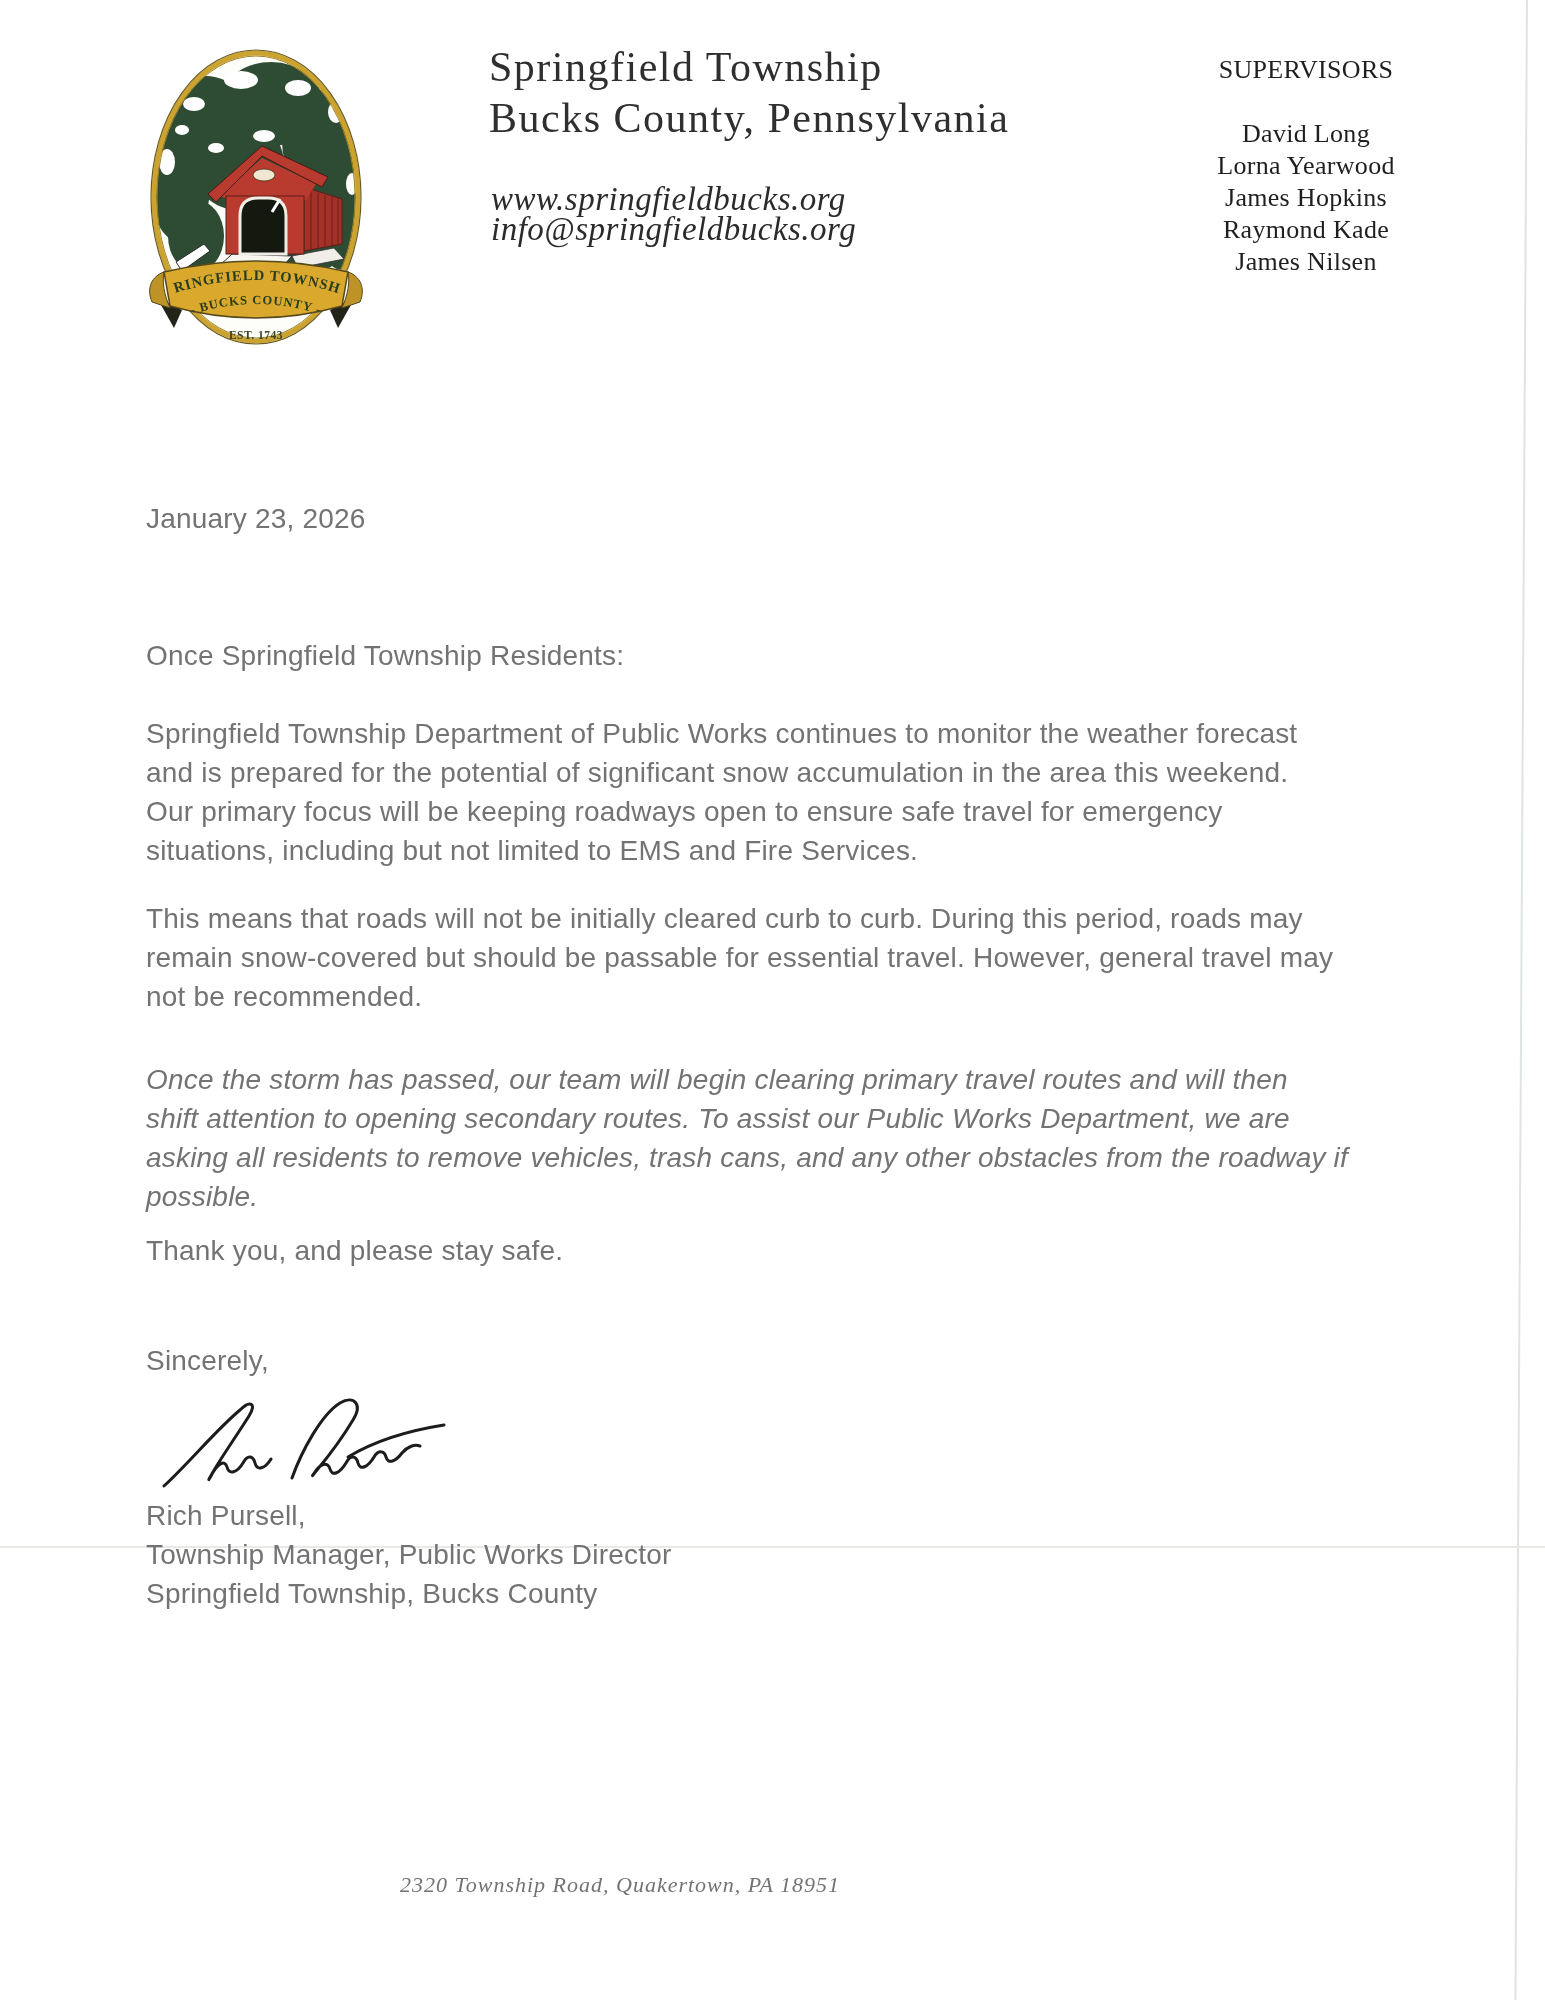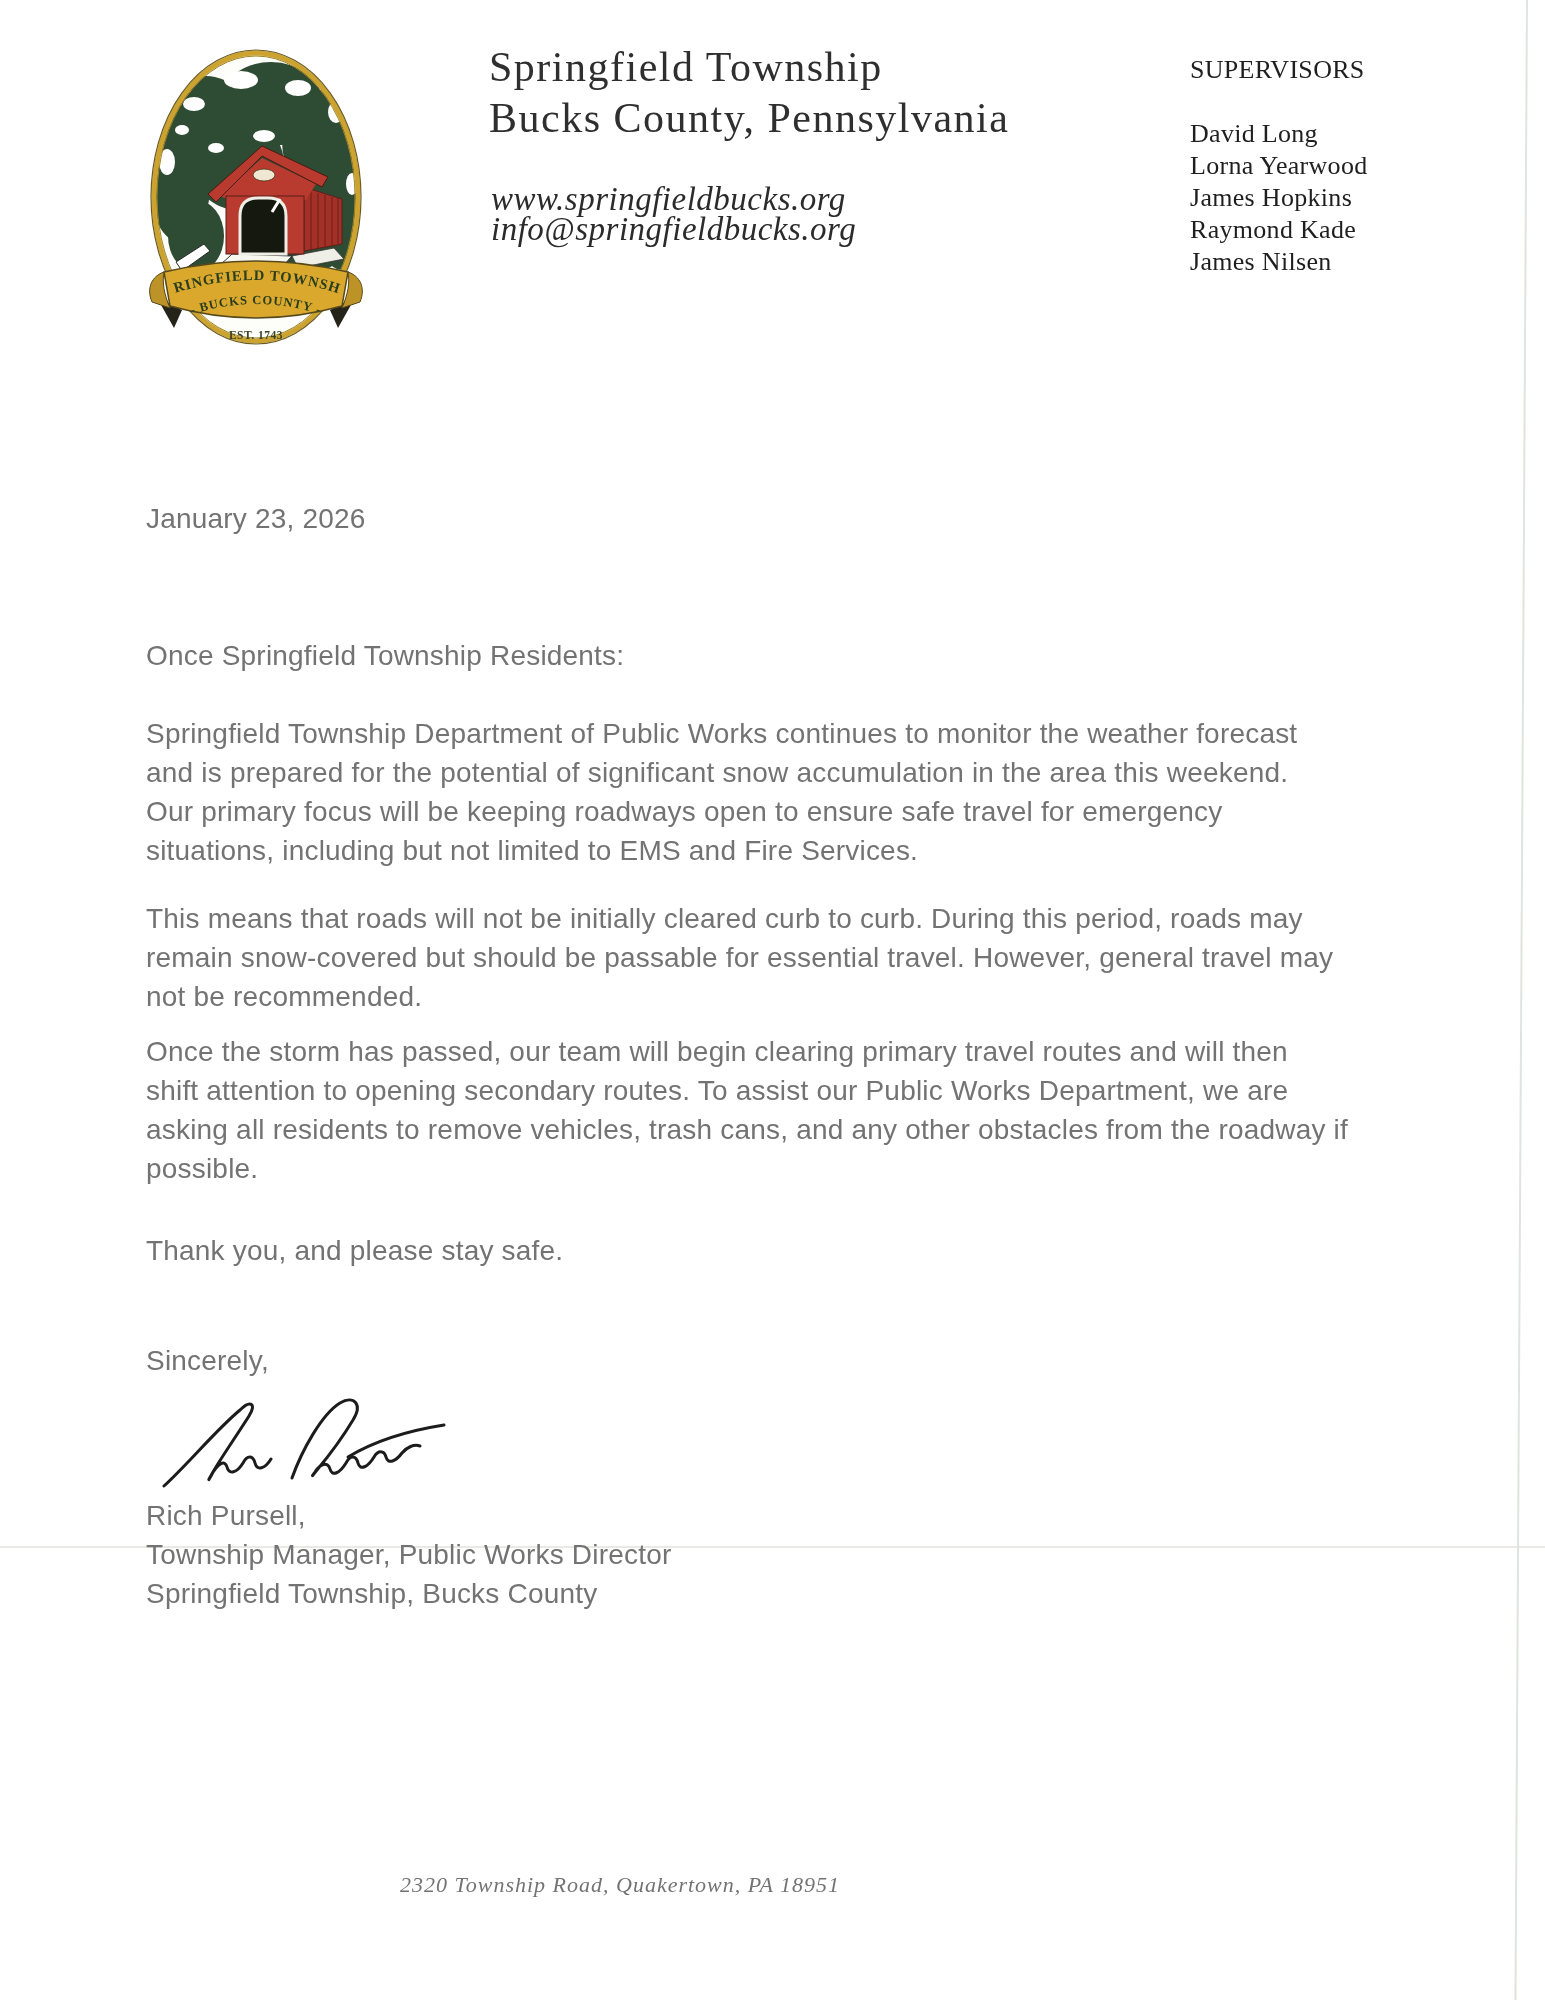--- a/index.html
+++ b/index.html
@@ -24,38 +24,38 @@
   }
   .org-contact{
     position:absolute;left:491px;top:184px;
     font-family:"Liberation Serif",serif;
     font-style:italic;
     font-size:33px;line-height:30px;
     color:#2b2b2b;letter-spacing:0.5px;
     white-space:pre-line;
   }
   .officials{
-    position:absolute;width:232px;
+    position:absolute;width:232px;text-align:center;
     font-family:"Liberation Serif",serif;
     font-size:26px;line-height:32px;color:#1f1f1f;
     white-space:pre-line;letter-spacing:0.3px;
   }
   .officials.supervisors{left:1190px;top:22px;}
   .officials.manager{left:1190px;top:242px;}
   
   .body-text{
     position:absolute;left:146px;width:1399px;
     font-size:28px;line-height:39px;color:#737373;
     white-space:pre-line;letter-spacing:0.2px;
   }
   .date{top:499px;}
   .salutation{top:636px;}
   .para1{top:714px;}
   .para2{top:899px;}
-  .para3{top:1032px;}
+  .para3{top:1060px;font-style:italic;}
   .thanks{top:1231px;}
   .closing{top:1341px;}
   .signature{position:absolute;left:158px;top:1396px;width:300px;height:96px;}
   .signer-block{top:1489px;margin-top:7px;}
   
   .footer-address{
     position:absolute;left:0;top:1872px;width:1240px;
     text-align:center;
     font-family:"Liberation Serif",serif;
     font-style:italic;

